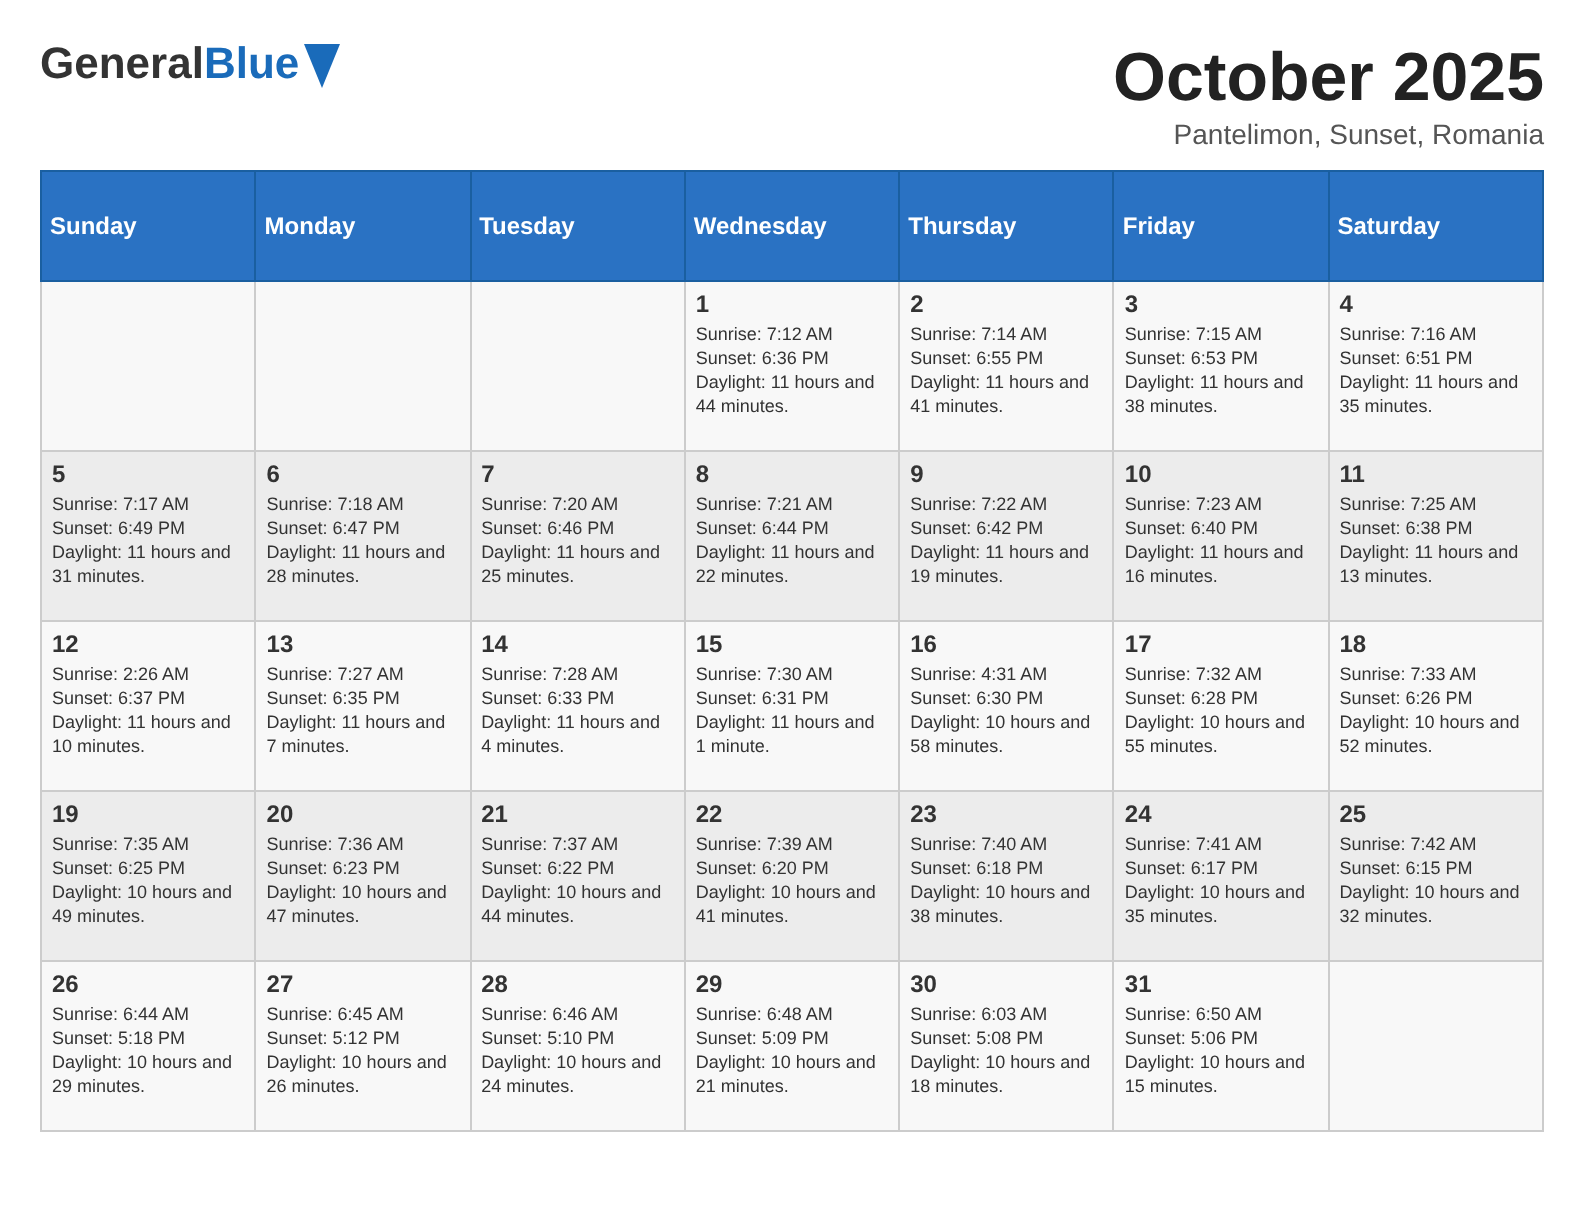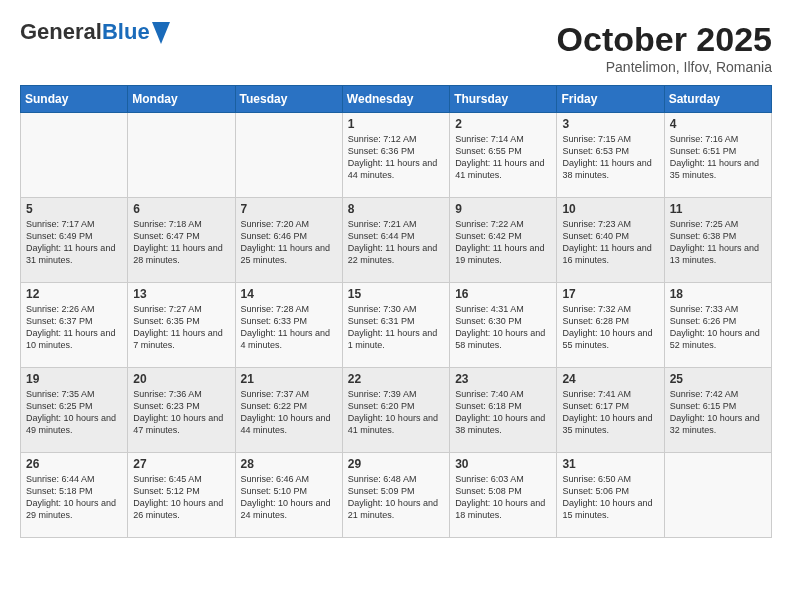--- a/index.html
+++ b/index.html
@@ -36,21 +36,21 @@
     table {
       width: 100%;
       border-collapse: collapse;
       table-layout: fixed;
     }
     thead tr th {
       background: #2a72c3;
       color: #fff;
       font-size: 12px;
       font-weight: bold;
-      padding: 6px 4px;
+      padding: 20px 4px;
       text-align: left;
       border: 1px solid #1a5fa0;
     }
     tbody tr td {
       border: 1px solid #ccc;
       vertical-align: top;
       padding: 4px 5px;
       font-size: 9.5px;
       color: #333;
       min-height: 80px;
@@ -86,21 +86,21 @@
       <div style="margin-left:2px; margin-top:2px;">
         
         <svg width="18" height="22" viewBox="0 0 18 22">
           <polygon points="0,0 18,0 9,22" fill="#1a6bba"></polygon>
         </svg>
       </div>
     </div>
   </div>
   <div class="title-block">
     <h1>October 2025</h1>
-    <p>Pantelimon, Ilfov, Romania</p>
+    <p>Pantelimon, Sunset, Romania</p>
   </div>
 </div>
 
 <table>
   <thead>
     <tr>
     <th>Sunday</th>
         <th>Monday</th>
         <th>Tuesday</th>
         <th>Wednesday</th>

